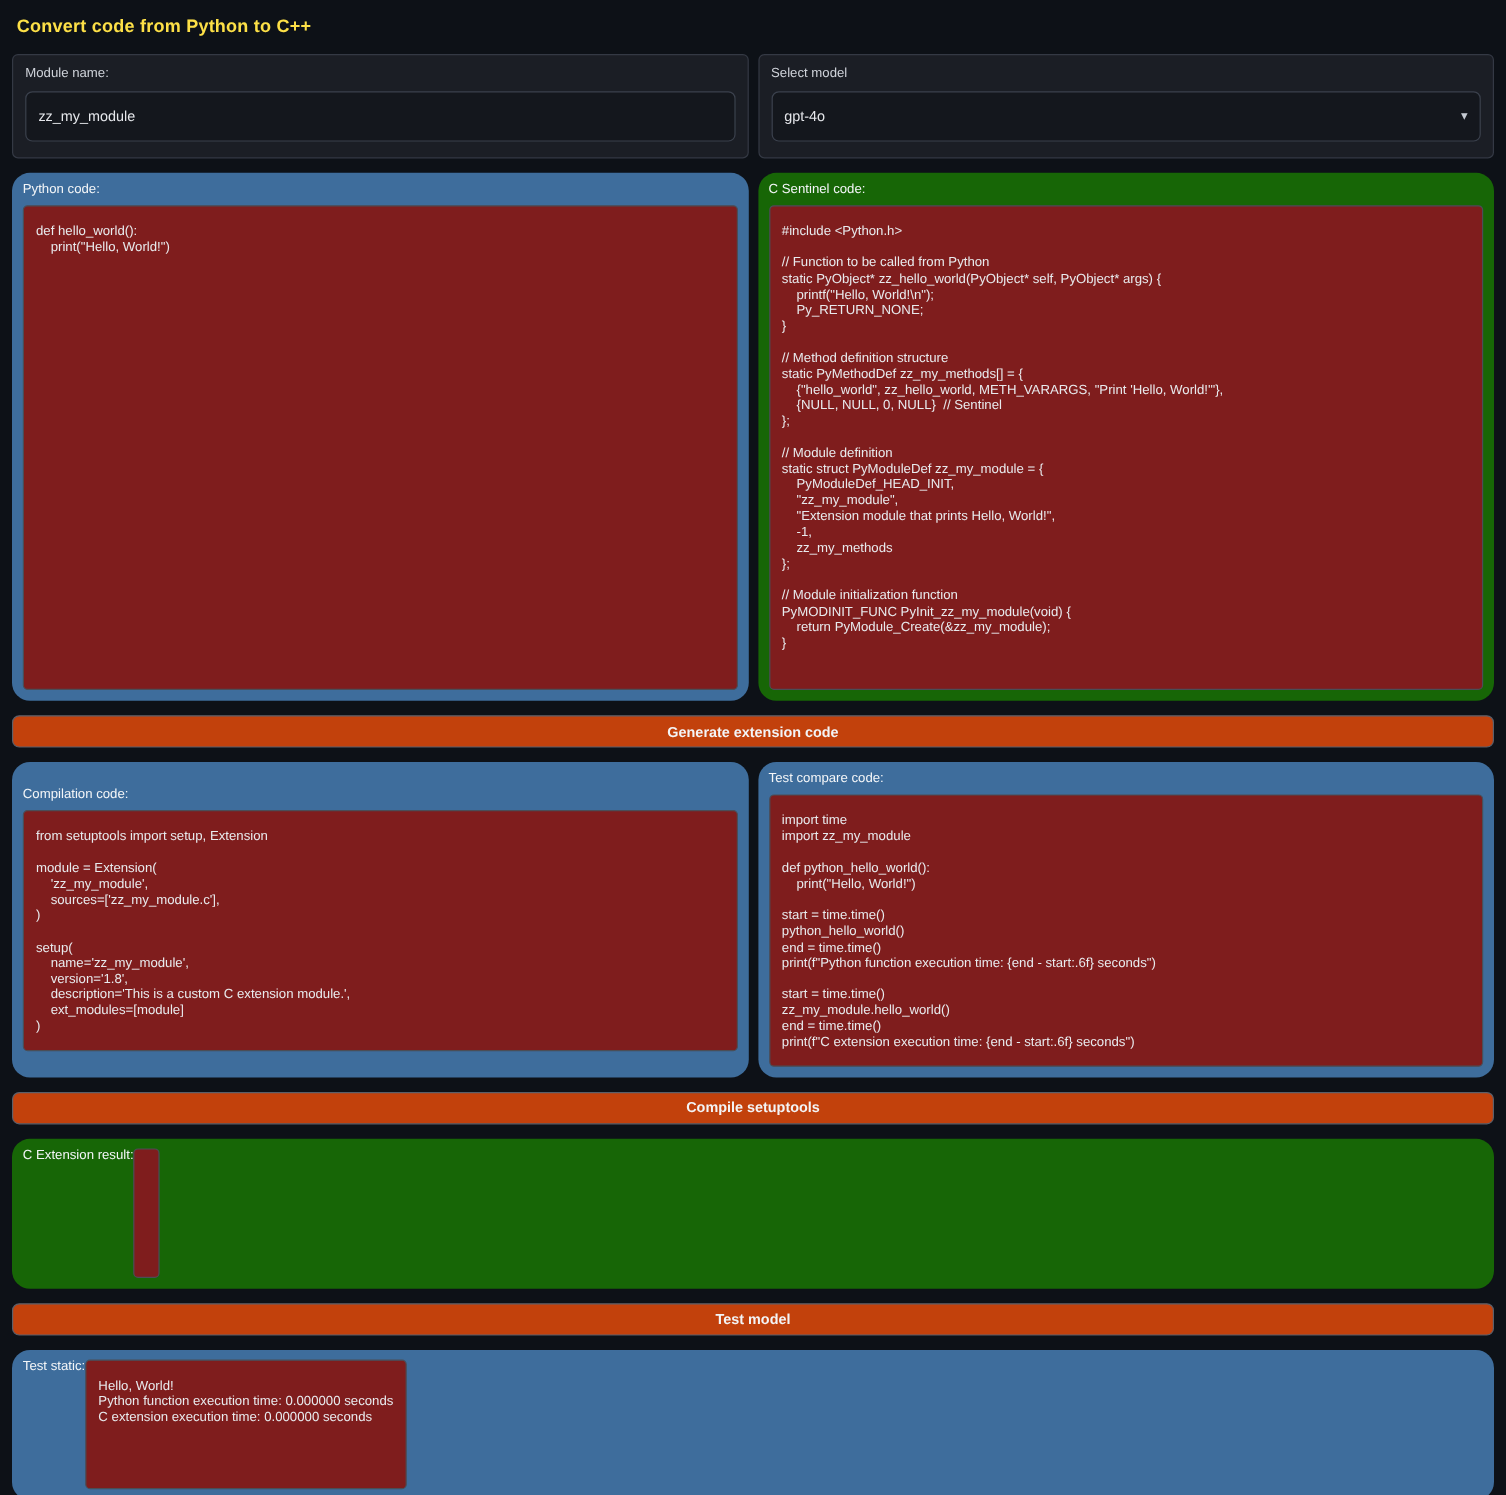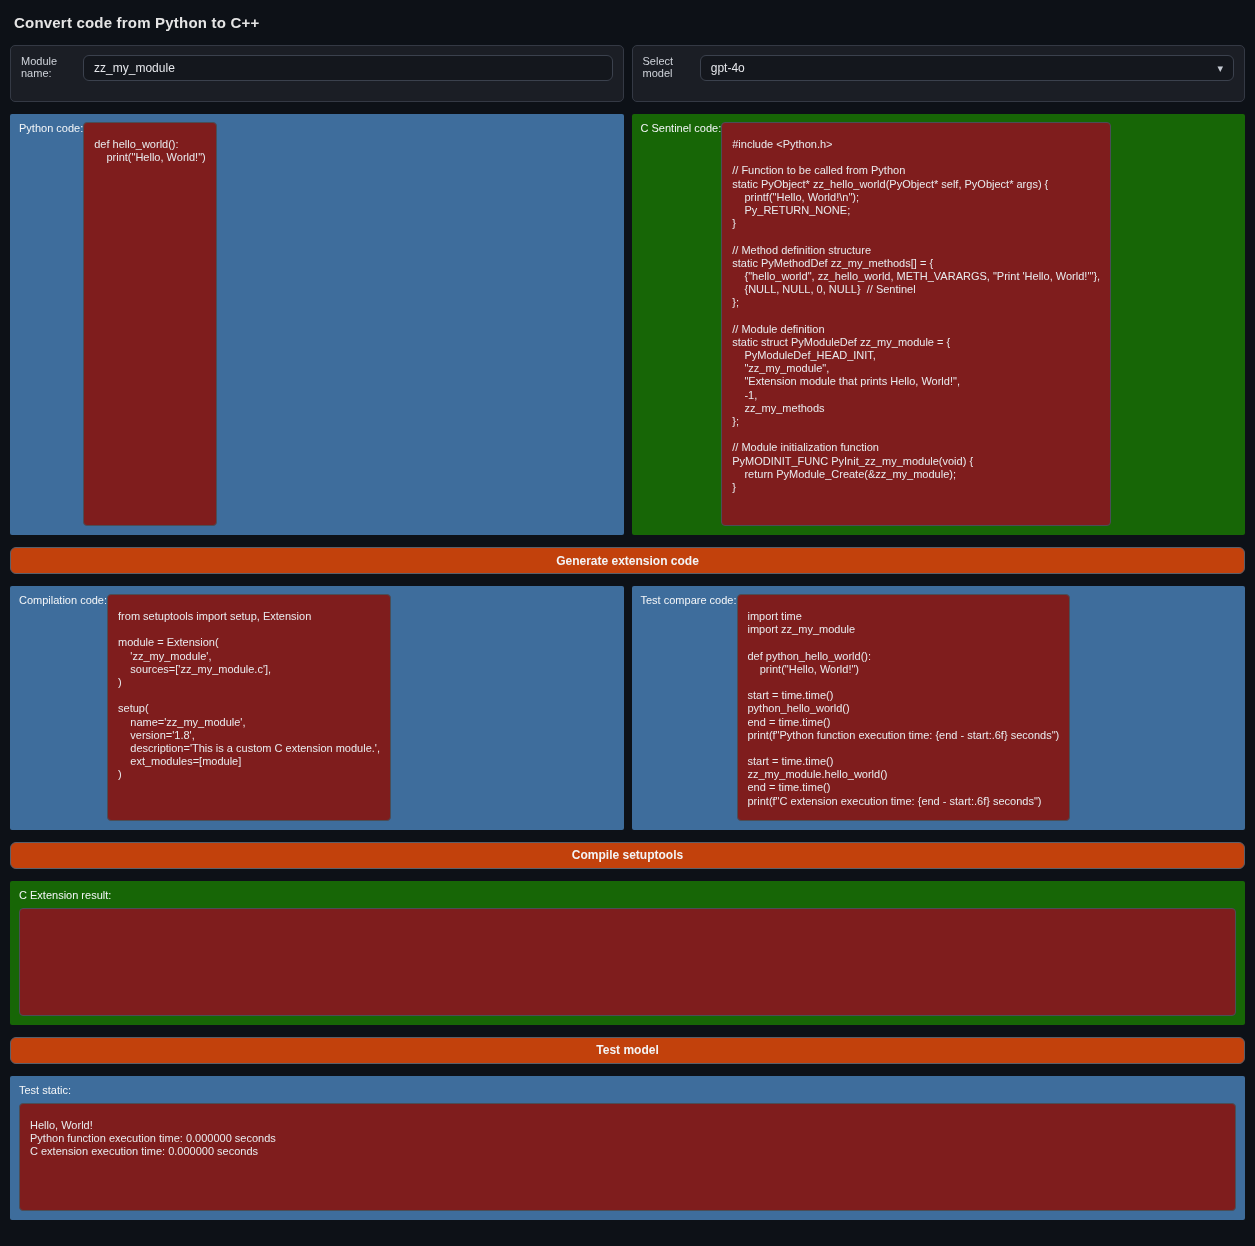--- a/index.html
+++ b/index.html
@@ -6,58 +6,58 @@
   html, body {
     background: #0d1117;
     font-family: "Liberation Sans", sans-serif;
     color: #e5e7eb;
   }
   body { width: 1255px; }
   .app { padding: 10px; }
   .app-title {
     font-size: 15px;
     font-weight: 700;
-    color: #e5e5e5;
+    color: #fde047;
     padding: 4px 4px 14px 4px;
     letter-spacing: 0.2px;
   }
   .row { display: flex; gap: 8px; margin-bottom: 12px; align-items: stretch; }
-  .col { flex: 1 1 0; min-width: 0; display: flex; flex-direction: row; }
+  .col { flex: 1 1 0; min-width: 0; display: flex; flex-direction: column; justify-content: center; }
 
   
   .plain-panel {
     background: #1b1e25;
     border: 1px solid #343944;
     border-radius: 5px;
     padding: 9px 10px 13px 10px;
   }
   .field-label { font-size: 11px; color: #cfd3da; margin-bottom: 9px; }
   .text-input {
     width: 100%;
     background: #14171d;
     border: 1px solid #3b414d;
     border-radius: 6px;
-    height: 26px;
+    height: 42px;
     font-size: 12px;
     color: #e5e7eb;
     padding: 0 10px;
     font-family: "Liberation Sans", sans-serif;
     outline: none;
   }
   .dropdown {
     display: flex;
     justify-content: space-between;
     align-items: center;
     cursor: pointer;
   }
   .caret { color: #c6cbd3; font-size: 11px; line-height: 1; }
 
   
   .code-panel {
-    border-radius: 2px;
+    border-radius: 15px;
     padding: 8px 9px 9px 9px;
   }
   .code-panel.blue { background: #3e6d9c; }
   .code-panel.green { background: #176606; }
   .panel-label { font-size: 11px; color: #f4f6f8; margin-bottom: 7px; }
   .code-box {
     background: #7f1d1d;
     border: 1px solid #4a4e57;
     border-radius: 4px;
     padding: 15px 10px 12px 10px;
@@ -82,21 +82,21 @@
     margin-bottom: 12px;
     background: #c2410c;
     border: 1px solid #5a5f6a;
     border-radius: 6px;
     color: #f3f4f6;
     font-weight: 700;
     font-size: 12px;
     font-family: "Liberation Sans", sans-serif;
     cursor: pointer;
   }
-  .full-panel { margin-bottom: 12px; display: flex; flex-direction: column; }
+  .full-panel { margin-bottom: 12px; display: flex; flex-direction: row; }
 </style>
 </head>
 <body>
 
 <div class="app">
 
   <div class="app-title">Convert code from Python to C++</div>
 
   <div class="row">
     <div class="col plain-panel">

